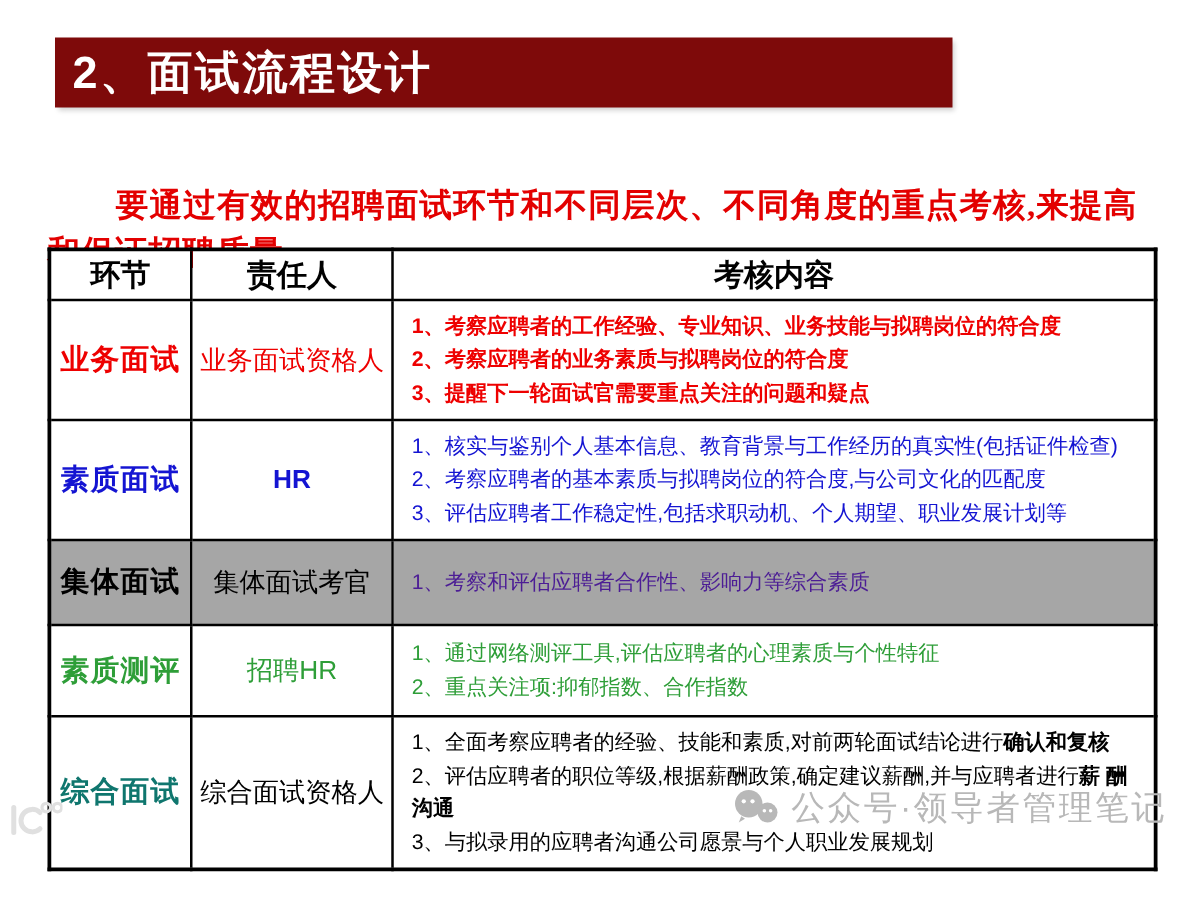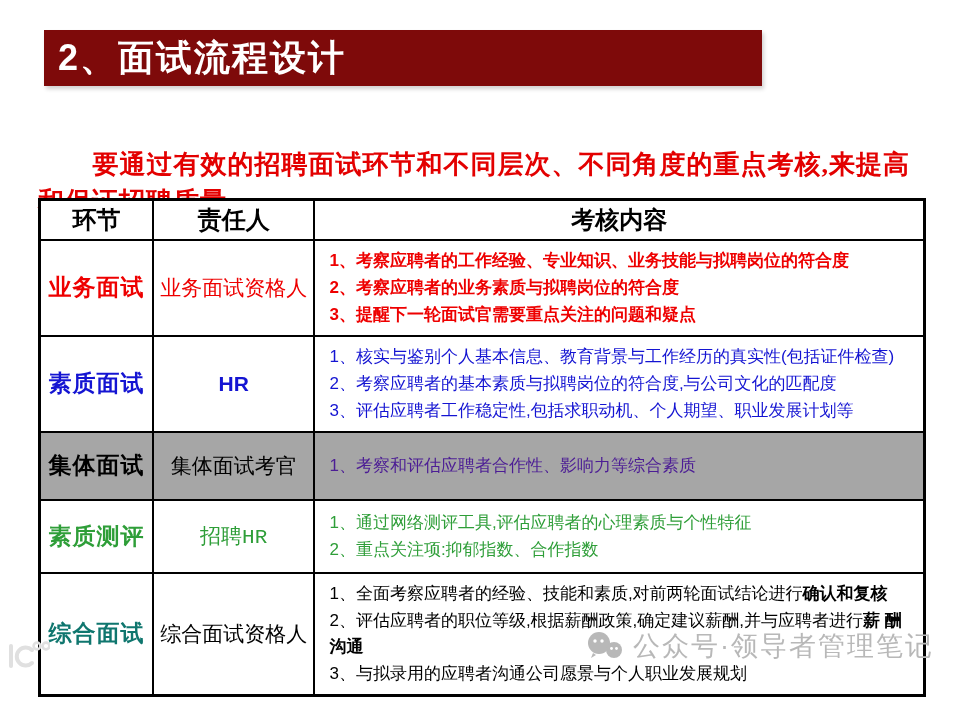--- a/index.html
+++ b/index.html
@@ -96,21 +96,21 @@
         </tr>
         <tr style="background: rgb(166, 166, 166);">
           <td class="stage-cell" style="color: rgb(0, 0, 0);">集体面试</td>
           <td class="owner-cell" style="color: rgb(0, 0, 0);">集体面试考官</td>
           <td class="content-cell" style="color: #4c1d95;">
             <div class="content-line"><span>1、考察和评估应聘者合作性、影响力等综合素质</span></div>
           </td>
         </tr>
         <tr style="background: rgb(255, 255, 255);">
           <td class="stage-cell" style="color: rgb(46, 158, 56);">素质测评</td>
-          <td class="owner-cell" style="color: rgb(46, 158, 56); font-family: Liberation Mono, monospace;">招聘HR</td>
+          <td class="owner-cell" style="color: rgb(46, 158, 56);">招聘HR</td>
           <td class="content-cell" style="color: rgb(46, 158, 56);">
             <div class="content-line"><span>1、通过网络测评工具,评估应聘者的心理素质与个性特征</span></div>
             <div class="content-line"><span>2、重点关注项:抑郁指数、合作指数</span></div>
           </td>
         </tr>
         <tr style="background: rgb(255, 255, 255);">
           <td class="stage-cell" style="color: #0f766e;">综合面试</td>
           <td class="owner-cell" style="color: rgb(0, 0, 0);">综合面试资格人</td>
           <td class="content-cell" style="color: rgb(0, 0, 0);">
             <div class="content-line"><span>1、全面考察应聘者的经验、技能和素质,对前两轮面试结论进行</span><span style="font-weight: bold;">确认和复核</span></div>

